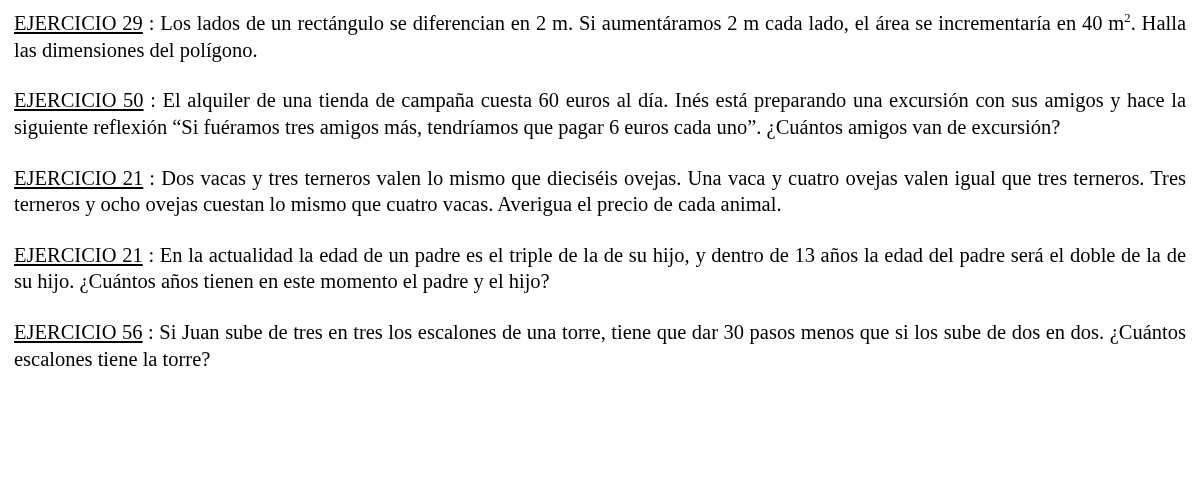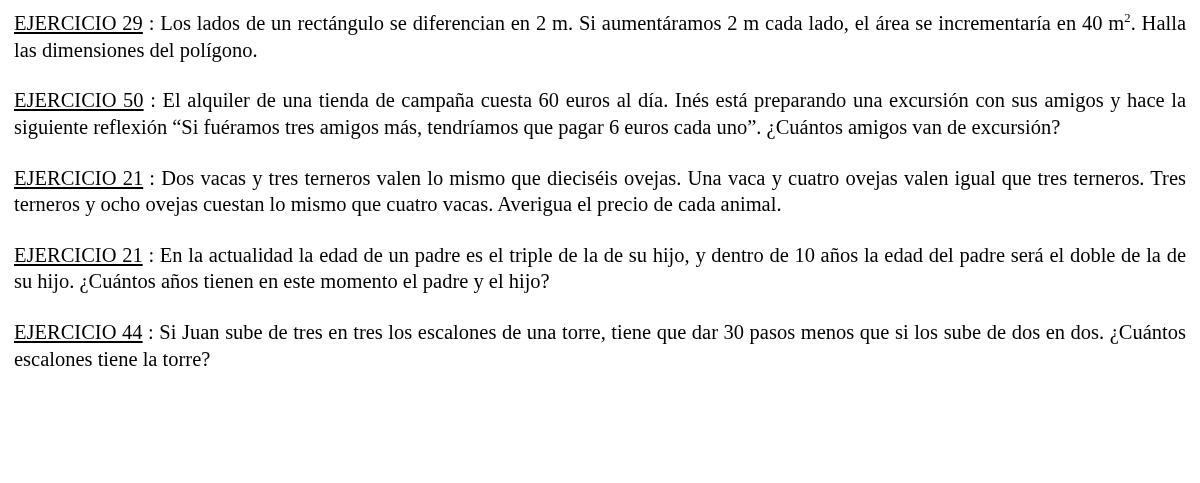--- a/index.html
+++ b/index.html
@@ -59,20 +59,20 @@
 
   <p class="exercise">
     <span class="ex-label">EJERCICIO 50</span><span class="ex-colon"> : </span><span class="body-text">El alquiler de una tienda de campaña cuesta 60 euros al día. Inés está preparando una excursión con sus amigos y hace la siguiente reflexión “Si fuéramos tres amigos más, tendríamos que pagar 6 euros cada uno”. ¿Cuántos amigos van de excursión?</span>
   </p>
 
   <p class="exercise">
     <span class="ex-label">EJERCICIO 21</span><span class="ex-colon"> : </span><span class="body-text">Dos vacas y tres terneros valen lo mismo que dieciséis ovejas. Una vaca y cuatro ovejas valen igual que tres terneros. Tres terneros y ocho ovejas cuestan lo mismo que cuatro vacas. Averigua el precio de cada animal.</span>
   </p>
 
   <p class="exercise">
-    <span class="ex-label">EJERCICIO 21</span><span class="ex-colon"> : </span><span class="body-text">En la actualidad la edad de un padre es el triple de la de su hijo, y dentro de 10 años la edad del padre será el doble de la de su hijo. ¿Cuántos años tienen en este momento el padre y el hijo?</span>
+    <span class="ex-label">EJERCICIO 21</span><span class="ex-colon"> : </span><span class="body-text">En la actualidad la edad de un padre es el triple de la de su hijo, y dentro de 13 años la edad del padre será el doble de la de su hijo. ¿Cuántos años tienen en este momento el padre y el hijo?</span>
   </p>
 
   <p class="exercise">
-    <span class="ex-label">EJERCICIO 44</span><span class="ex-colon"> : </span><span class="body-text">Si Juan sube de tres en tres los escalones de una torre, tiene que dar 30 pasos menos que si los sube de dos en dos. ¿Cuántos escalones tiene la torre?</span>
+    <span class="ex-label">EJERCICIO 56</span><span class="ex-colon"> : </span><span class="body-text">Si Juan sube de tres en tres los escalones de una torre, tiene que dar 30 pasos menos que si los sube de dos en dos. ¿Cuántos escalones tiene la torre?</span>
   </p>
 
 </div>
 
 </body></html>

